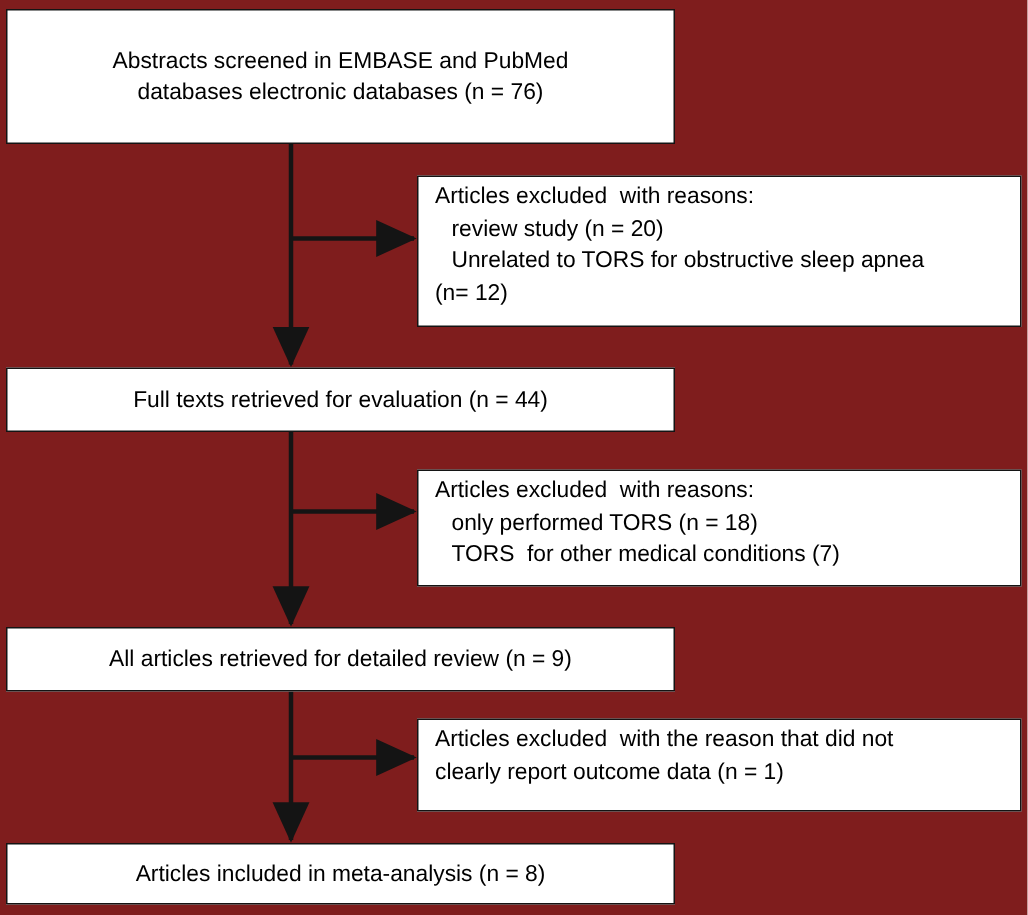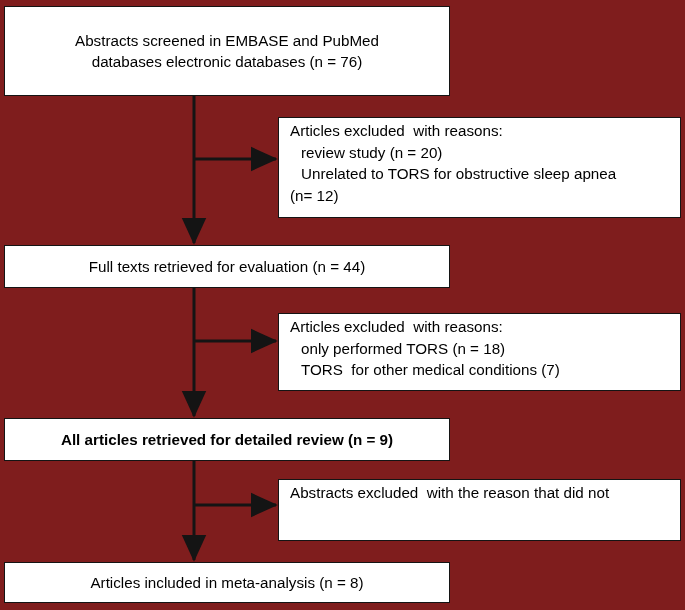--- a/index.html
+++ b/index.html
@@ -96,25 +96,26 @@
   <div class="node node-center" style="left:4px; top:245px; width:446px; height:43px;">
     <span class="txt">Full texts retrieved for evaluation (n = 44)</span>
   </div>
 
   <div class="node node-left" style="left:278px; top:313px; width:403px; height:78px;">
     <span class="ln">Articles excluded  with reasons:</span>
     <span class="ln indent">only performed TORS (n = 18)</span>
     <span class="ln indent">TORS  for other medical conditions (7)</span>
   </div>
 
-  <div class="node node-center" style="left:4px; top:418px; width:446px; height:43px;font-weight:bold;">
+  <div class="node node-center" style="left:4px; top:418px; width:446px; height:43px;">
     <span class="txt">All  articles retrieved for detailed  review (n = 9)</span>
   </div>
 
   <div class="node node-left" style="left:278px; top:479px; width:403px; height:62px;">
-    <span class="ln">Abstracts excluded  with the reason that did not</span>
+    <span class="ln">Articles excluded  with the reason that did not</span>
+    <span class="ln">clearly report outcome data (n = 1)</span>
   </div>
 
   <div class="node node-center" style="left:4px; top:562px; width:446px; height:41px;">
     <span class="txt">Articles included in meta-analysis (n = 8)</span>
   </div>
 
 </div>
 
 </body></html>

